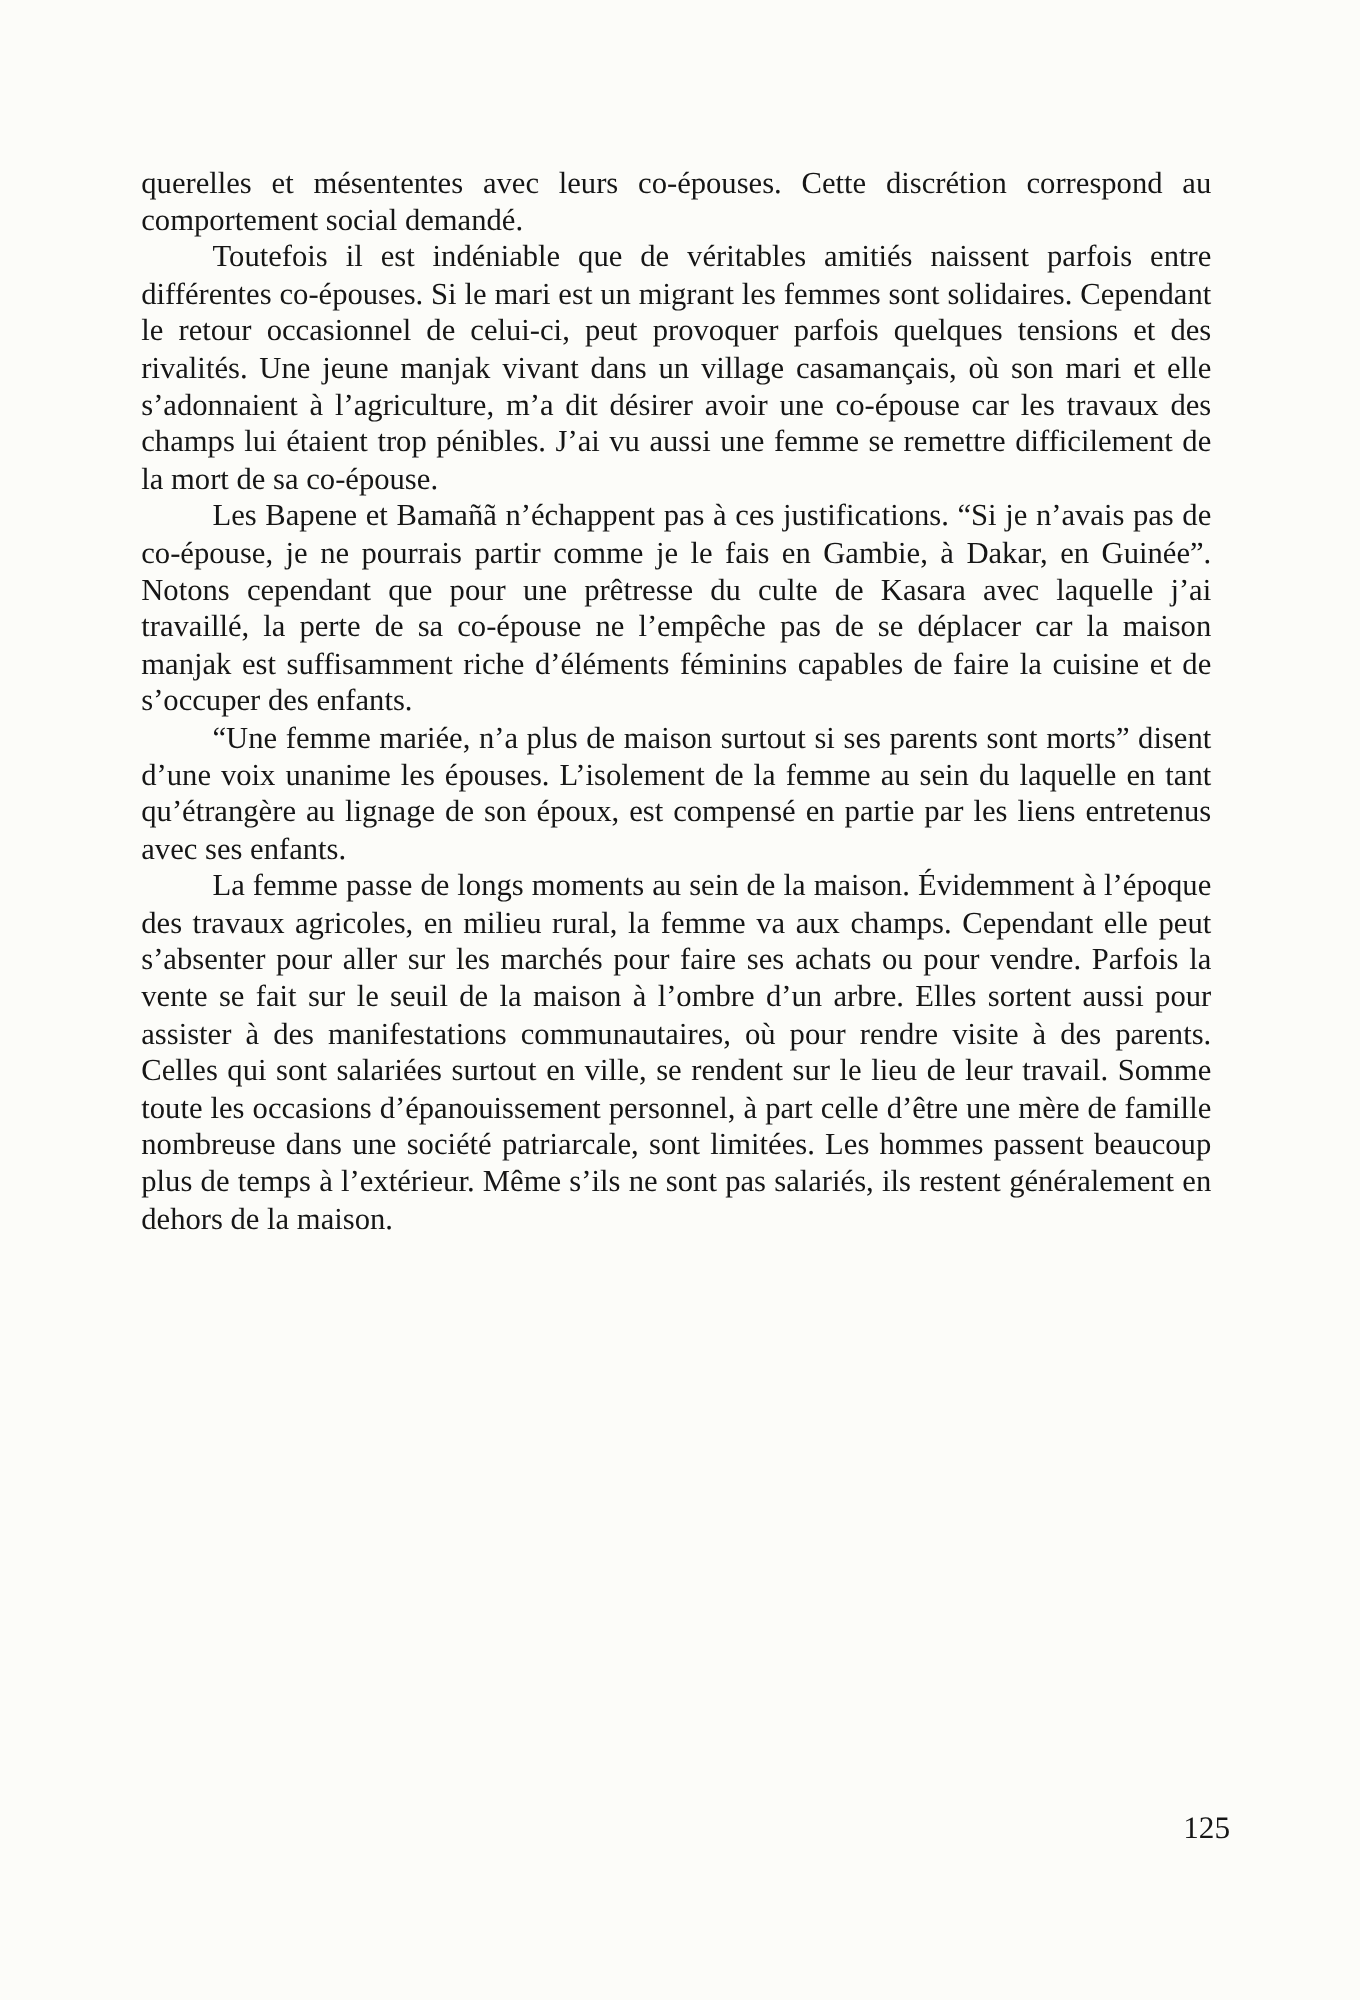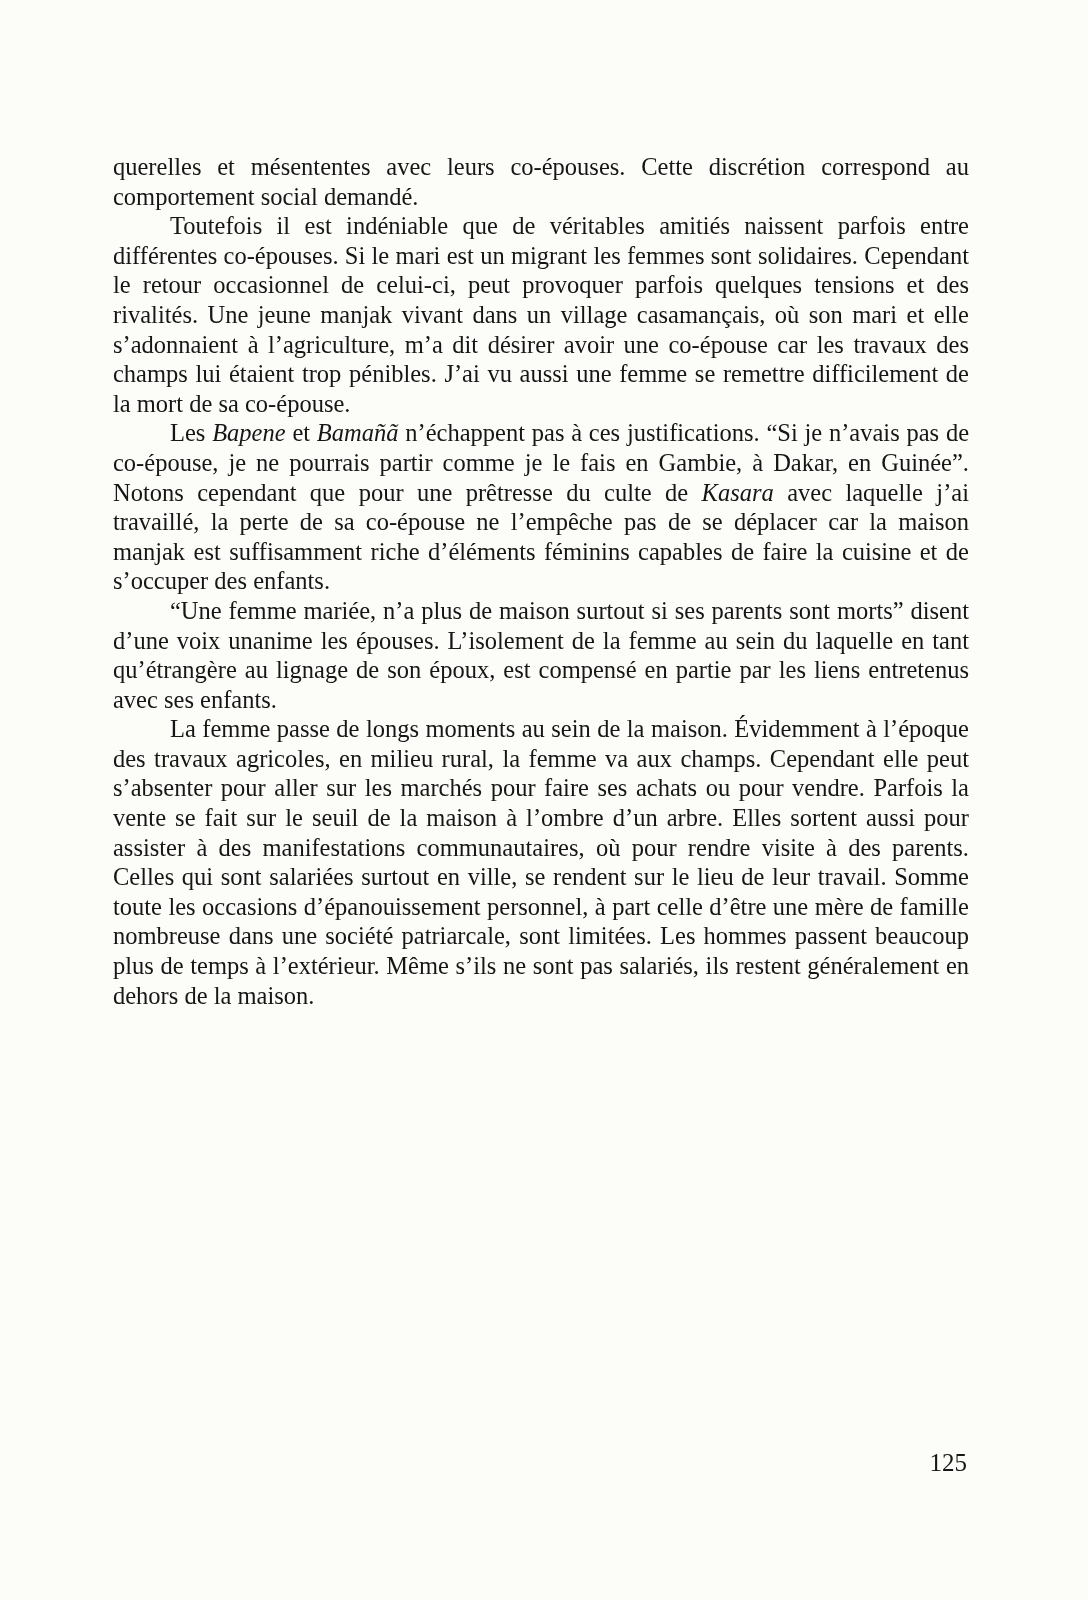--- a/index.html
+++ b/index.html
@@ -14,39 +14,38 @@
     position: relative;
     width: 1088px;
     height: 1600px;
     background: #fcfcf9;
     font-family: "Liberation Serif", serif;
     color: #161616;
   }
   .text-block {
     position: absolute;
     left: 113px;
-    top: 152px;
+    top: 132px;
     width: 856px;
     font-size: 24.5px;
     line-height: 29.6px;
     text-align: justify;
   }
   .text-block p {
     margin: 0;
     padding: 0;
   }
   .text-block p.indent {
     text-indent: 57px;
   }
   .italic {
-    font-style: italic;
   }
   .page-number {
     position: absolute;
-    right: 121px;
+    right: 104px;
     top: 1448px;
     font-size: 25px;
     line-height: 30px;
     color: #161616;
   }
 </style>
 </head>
 <body>
 
 <div class="page">

